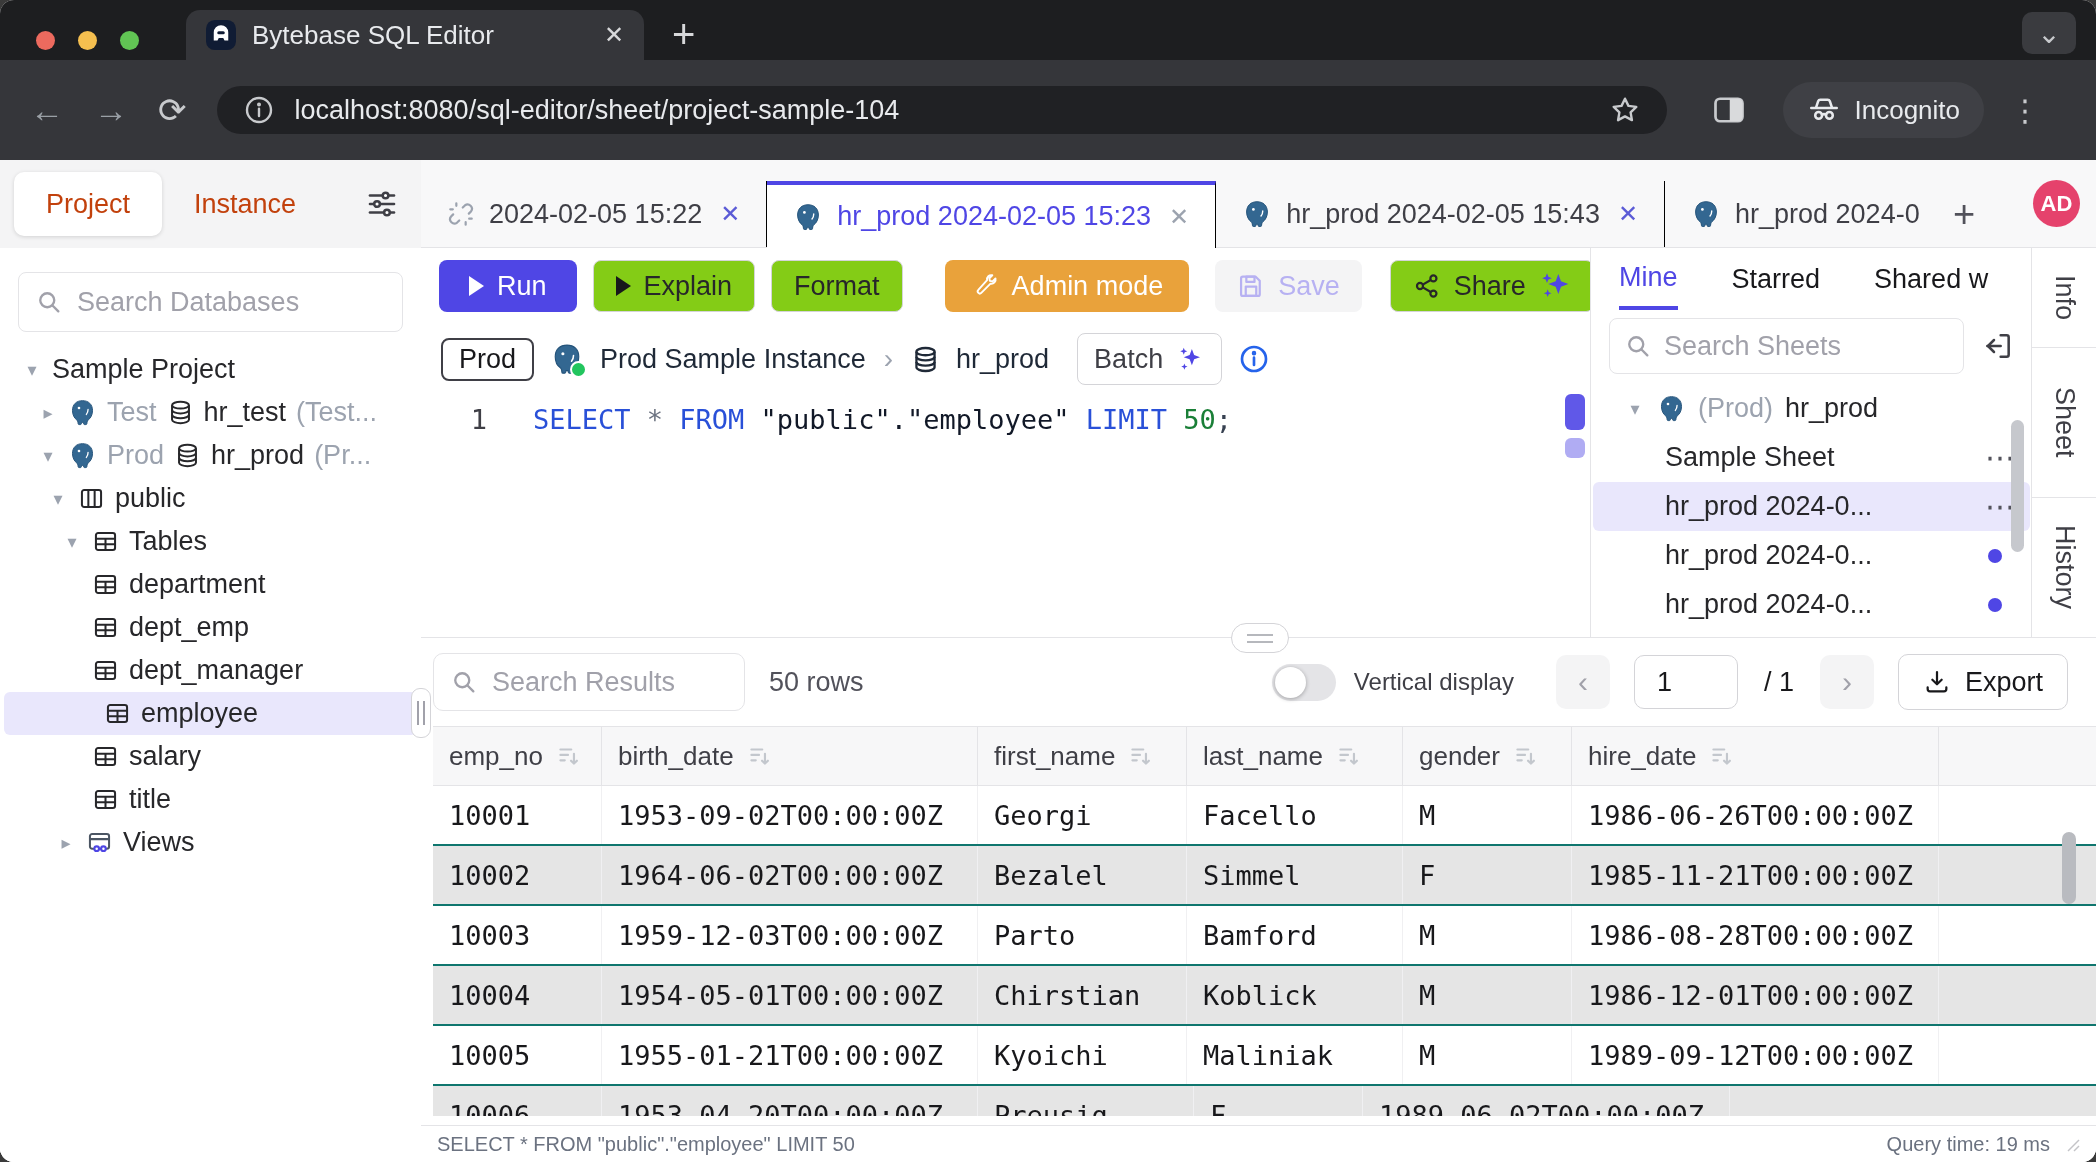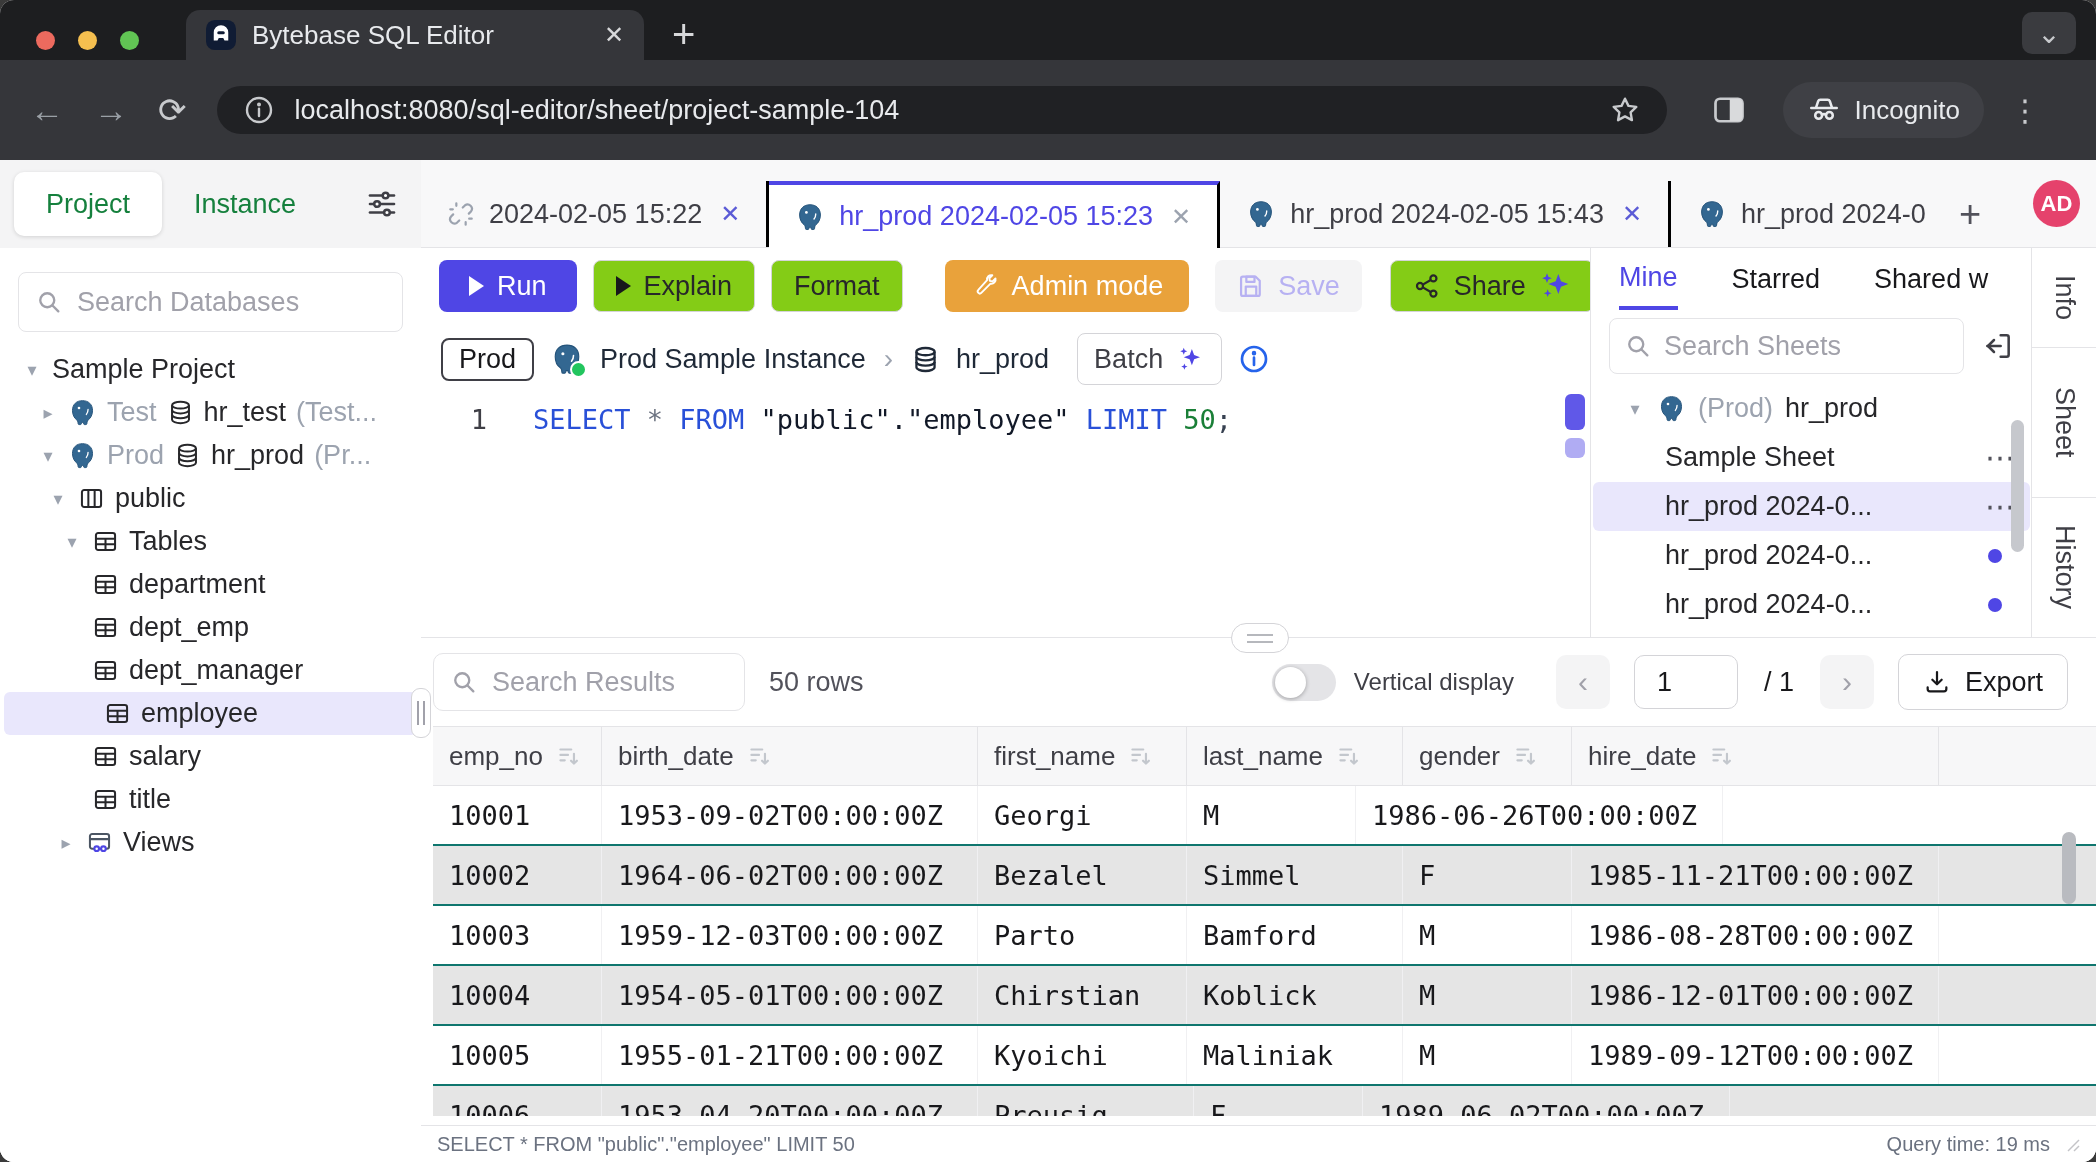--- a/index.html
+++ b/index.html
@@ -30,40 +30,40 @@
          gap:14px;padding:0 24px;color:#e8eaed;font-size:26px;}
   .dots{margin-left:26px;color:#c8cacd;font-size:30px;letter-spacing:0;}
 
   
   .app{position:absolute;top:160px;left:0;right:0;bottom:0;background:#fff;}
 
   
   .sidebar{position:absolute;left:0;top:0;bottom:0;width:421px;border-right:1px solid #e5e7eb;background:#fff;}
   .sb-head{height:88px;background:#f4f4f5;display:flex;align-items:center;padding:0 14px;box-sizing:border-box;}
   .sb-tab{height:64px;border-radius:10px;display:flex;align-items:center;justify-content:center;
-          font-size:27px;color:#15803d;padding:0 32px;white-space:nowrap;}
+          font-size:27px;color:#c2410c;padding:0 32px;white-space:nowrap;}
   .sb-tab.active{background:#fff;box-shadow:0 1px 4px rgba(0,0,0,.14);}
   .tune{margin-left:auto;margin-right:8px;}
   .sb-search{margin:24px 18px 8px;height:58px;border:1.5px solid #e4e4e7;border-radius:8px;background:#fff;
              display:flex;align-items:center;gap:14px;padding:0 16px;}
   .ph{color:#a1a1aa;font-size:27px;white-space:nowrap;}
   .tree{margin-top:16px;}
   .trow{height:43px;display:flex;align-items:center;gap:10px;font-size:27px;color:#27272a;
         margin:0 4px;border-radius:6px;white-space:nowrap;overflow:hidden;box-sizing:border-box;}
   .trow.sel{background:#e9e7fc;}
   .caret{color:#9ca3af;font-size:18px;width:20px;flex:none;text-align:center;}
   .dim{color:#9ca3af;}
   .vhandle{position:absolute;right:-10px;top:528px;width:18px;height:48px;background:#fff;border:1.5px solid #d4d4d8;
            border-radius:9px;display:flex;align-items:center;justify-content:center;gap:4px;z-index:5;}
   .vhandle i{width:2px;height:24px;background:#a1a1aa;}
 
   
   .main-tabs{position:absolute;left:421px;right:0;top:0;height:88px;background:#f8f8f9;
              border-bottom:1px solid #e4e4e7;display:flex;align-items:flex-end;box-sizing:border-box;}
-  .etab{height:66px;display:flex;align-items:center;gap:14px;padding:0 26px;border-right:3px solid #000000;
+  .etab{height:66px;display:flex;align-items:center;gap:14px;padding:0 26px;border-right:1px solid #000000;
         font-size:27px;color:#3f3f46;box-sizing:border-box;white-space:nowrap;}
   .etab.active{background:#fff;color:#4f46e5;border-top:4px solid #4f46e5;height:67px;margin-bottom:-1px;}
   .xx{font-size:24px;color:#9ca3af;margin-left:4px;}
   .xx.indigo{color:#5b5bd6;}
   .etab.clip{width:272px;overflow:hidden;border-right:none;}
   .addtab{height:66px;display:flex;align-items:center;padding:0 16px;font-size:38px;color:#52525b;font-weight:300;}
   .avatar{position:absolute;right:16px;top:20px;width:47px;height:47px;border-radius:50%;background:#e5426c;
           color:#fff;font-weight:bold;font-size:22px;display:flex;align-items:center;justify-content:center;}
 
   
@@ -756,20 +756,21 @@
               </svg>
             </div>
           <div class="th wf"></div>
         </div>
 
         <div class="tbody">
           <div class="trr">
             <div class="td w0">10001</div>
             <div class="td w1">1953-09-02T00:00:00Z</div>
             <div class="td w2">Georgi</div>
+            <div class="td w3">Facello</div>
             <div class="td w4">M</div>
             <div class="td w5">1986-06-26T00:00:00Z</div>
             <div class="td wf"></div>
           </div>
           <div class="trr alt">
             <div class="td w0">10002</div>
             <div class="td w1">1964-06-02T00:00:00Z</div>
             <div class="td w2">Bezalel</div>
             <div class="td w3">Simmel</div>
             <div class="td w4">F</div>

